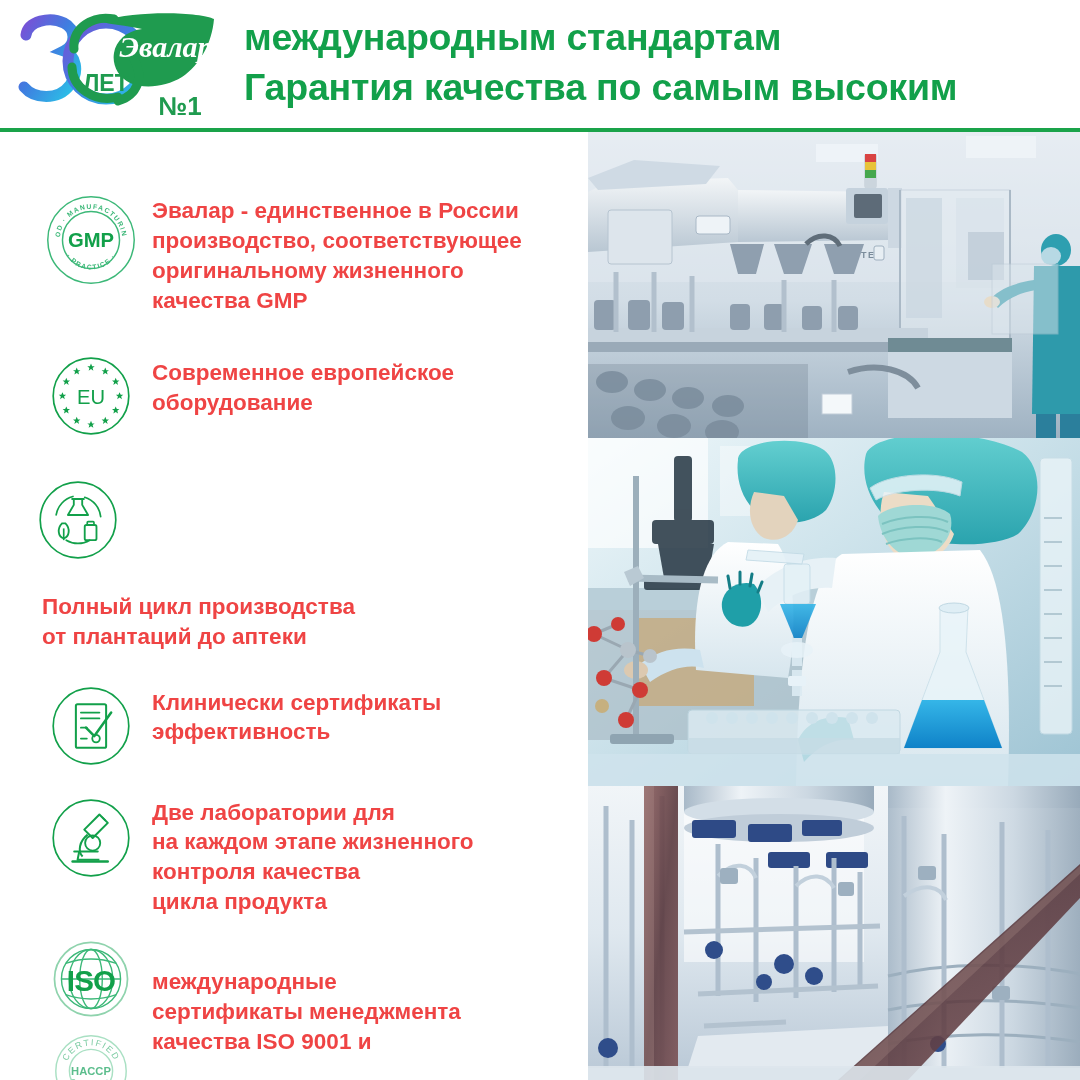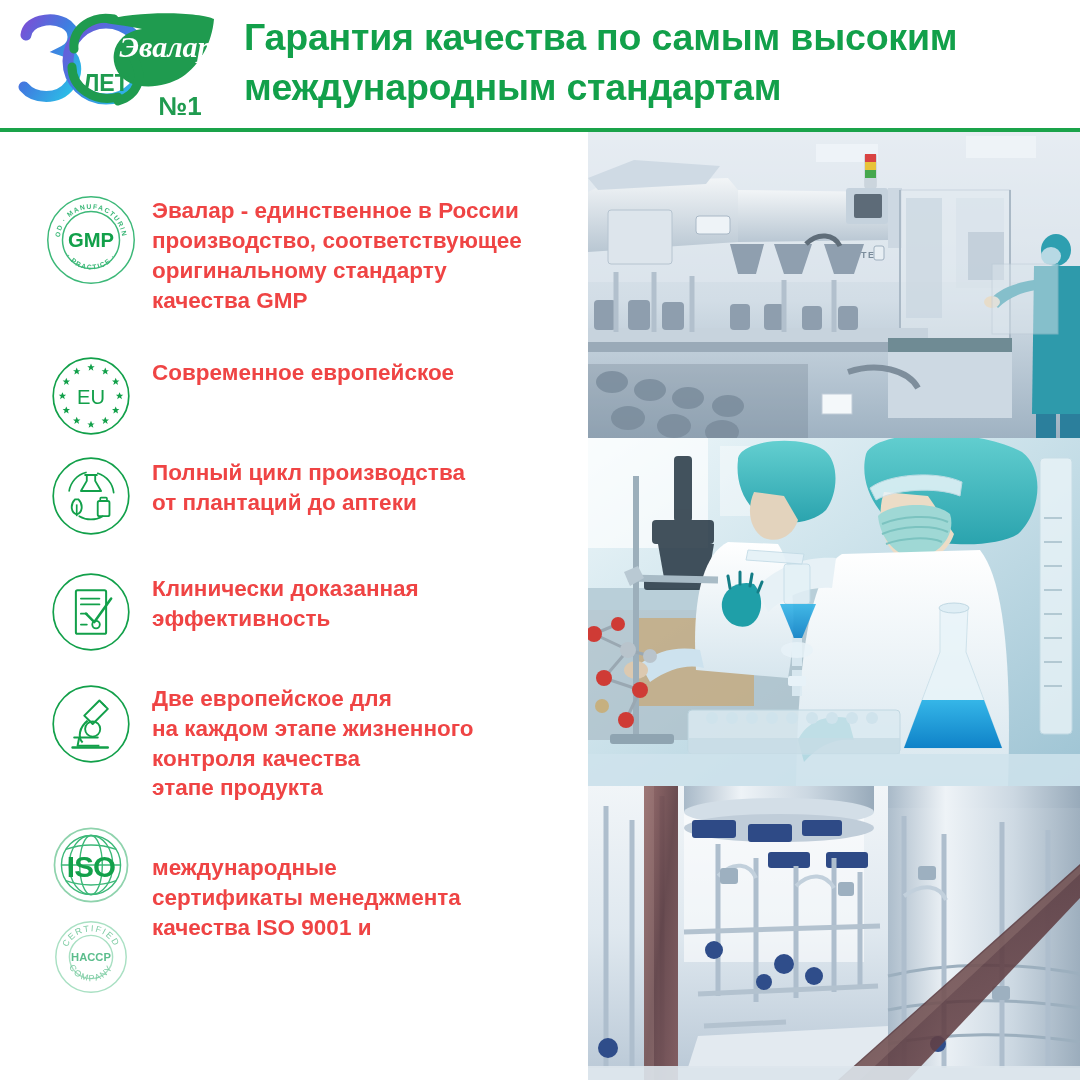--- a/index.html
+++ b/index.html
@@ -49,21 +49,21 @@
     font-weight: bold;
     line-height: 1.33;
     padding-left: 6px;
     padding-top: 4px;
   }
   .f-text div { white-space: nowrap; }
 
   
   .feature.r1 { margin-top: 0px; }
   .feature.r2 { margin-top: 38px; }
-  .feature.r3 { margin-top: 16px; }
+  .feature.r3 { margin-top: 40px; flex-direction: column; }
   .feature.r4 { margin-top: 32px; }
   .feature.r5 { margin-top: 28px; }
   .feature.r6 { margin-top: 22px; }
   .feature.r1 .f-text, .feature.r5 .f-text, .feature.r6 .f-text { padding-top: 2px; }
   .feature.r6 .f-icon { flex-direction: column; align-items: center; gap: 12px; }
 
   
   .photos {
     position: absolute; left: 588px; top: 0; width: 492px; height: 948px;
     display: flex; flex-direction: column;
@@ -100,22 +100,22 @@
 
         <path d="M60 36 C58 14 80 2 100 6 M104 84 C80 90 58 74 58 54" fill="none" stroke="#1f9b4f" stroke-width="9" stroke-linecap="round"></path>
         <path d="M120 46 C130 64 124 82 104 88" fill="none" stroke="#1f9b4f" stroke-width="9" stroke-linecap="round"></path>
         <text x="152" y="44" text-anchor="middle" fill="#ffffff" style="font-family:'Liberation Serif',serif;font-size:30px;font-weight:bold;font-style:italic">Эвалар</text>
         <text x="92" y="78" text-anchor="middle" fill="#1f9b4f" style="font-family:'Liberation Sans',sans-serif;font-size:23px;font-weight:bold">ЛЕТ</text>
         <text x="166" y="102" text-anchor="middle" fill="#1f9b4f" style="font-family:'Liberation Sans',sans-serif;font-size:26px;font-weight:bold">№1</text>
       </svg>
     </div>
 
     <div class="header-title">
+      <div>международным стандартам</div>
       <div>Гарантия качества по самым высоким</div>
-      <div>международным стандартам</div>
     </div>
   </div>
   <div class="header-rule"></div>
 
   <div class="content">
 
     <div class="features">
 
       <div class="feature r1">
         <div class="f-icon">
@@ -131,21 +131,21 @@
             </text>
             <text fill="#3cb878" style="font-family:'Liberation Sans',sans-serif;font-size:7.4px;letter-spacing:1.4px;font-weight:bold">
               <textPath href="#gmpBot" startOffset="50%" text-anchor="middle">· PRACTICE ·</textPath>
             </text>
             <text x="50" y="58" text-anchor="middle" fill="#12a04a" style="font-family:'Liberation Sans',sans-serif;font-size:22px;font-weight:bold">GMP</text>
           </svg>
         </div>
         <div class="f-text">
           <div>Эвалар - единственное в России</div>
           <div>производство, соответствующее</div>
-          <div>оригинальному стандарту</div>
+          <div>оригинальному жизненного</div>
           <div>качества GMP</div>
         </div>
       </div>
 
       <div class="feature r2">
         <div class="f-icon">
           <svg width="84" height="84" viewBox="0 0 100 100">
             <circle cx="50" cy="50" r="45" fill="none" stroke="#12a04a" stroke-width="2"></circle>
             <g fill="#12a04a">
               <g transform="translate(50,16)">
@@ -183,20 +183,21 @@
                 </g>
               <g transform="translate(33,20.6)">
                   <polygon points="0,-4.6 1.35,-1.4 4.4,-1.4 1.9,0.6 2.8,3.8 0,1.9 -2.8,3.8 -1.9,0.6 -4.4,-1.4 -1.35,-1.4"></polygon>
                 </g>
             </g>
             <text x="50" y="59" text-anchor="middle" fill="#12a04a" style="font-family:'Liberation Sans',sans-serif;font-size:24px;font-weight:500">EU</text>
           </svg>
         </div>
         <div class="f-text">
           <div>Современное европейское</div>
+          <div>оборудование</div>
         </div>
       </div>
 
       <div class="feature r3">
         <div class="f-icon">
           <svg width="84" height="84" viewBox="0 0 100 100">
             <circle cx="50" cy="50" r="45" fill="none" stroke="#12a04a" stroke-width="2"></circle>
 
             <path d="M24 44 A 27 27 0 0 1 44 22" fill="none" stroke="#12a04a" stroke-width="2" stroke-linecap="round"></path>
             <path d="M58 23 A 27 27 0 0 1 77 46" fill="none" stroke="#12a04a" stroke-width="2" stroke-linecap="round"></path>
@@ -225,21 +226,21 @@
             <rect x="32" y="24" width="36" height="52" rx="2" fill="none" stroke="#12a04a" stroke-width="2.4"></rect>
             <line x1="38" y1="34" x2="60" y2="34" stroke="#12a04a" stroke-width="2.2" stroke-linecap="round"></line>
             <line x1="38" y1="41" x2="60" y2="41" stroke="#12a04a" stroke-width="2.2" stroke-linecap="round"></line>
             <line x1="38" y1="52" x2="45" y2="52" stroke="#12a04a" stroke-width="2.2" stroke-linecap="round"></line>
             <line x1="38" y1="65" x2="45" y2="65" stroke="#12a04a" stroke-width="2.2" stroke-linecap="round"></line>
             <circle cx="56" cy="65" r="4.5" fill="none" stroke="#12a04a" stroke-width="2.2"></circle>
             <path d="M44 52 L54 62 L74 34" fill="none" stroke="#12a04a" stroke-width="3" stroke-linecap="round" stroke-linejoin="round"></path>
           </svg>
         </div>
         <div class="f-text">
-          <div>Клинически доказанная</div>
+          <div>Клинически сертификаты</div>
           <div>эффективность</div>
         </div>
       </div>
 
       <div class="feature r5">
         <div class="f-icon">
           <svg width="84" height="84" viewBox="0 0 100 100">
             <circle cx="50" cy="50" r="45" fill="none" stroke="#12a04a" stroke-width="2"></circle>
 
             <path d="M60 22 L70 32 L52 50 L42 40 Z" fill="none" stroke="#12a04a" stroke-width="2.4" stroke-linejoin="round"></path>
@@ -248,24 +249,24 @@
             <path d="M46 46 C36 54 34 66 40 72" fill="none" stroke="#12a04a" stroke-width="2.4"></path>
 
             <line x1="30" y1="66" x2="58" y2="66" stroke="#12a04a" stroke-width="2.4" stroke-linecap="round"></line>
             <path d="M36 66 L34 76 L60 76" fill="none" stroke="#12a04a" stroke-width="2.4" stroke-linejoin="round"></path>
 
             <line x1="28" y1="78" x2="70" y2="78" stroke="#12a04a" stroke-width="2.8" stroke-linecap="round"></line>
             <circle cx="52" cy="56" r="9" fill="none" stroke="#12a04a" stroke-width="2.2"></circle>
           </svg>
         </div>
         <div class="f-text">
-          <div>Две европейское для</div>
+          <div>Две лаборатории для</div>
           <div>на каждом этапе жизненного</div>
           <div>контроля качества</div>
-          <div>этапе продукта</div>
+          <div>цикла продукта</div>
         </div>
       </div>
 
       <div class="feature r6">
         <div class="f-icon">
           <svg width="88" height="80" viewBox="0 0 100 92">
             <circle cx="50" cy="46" r="42" fill="none" stroke="#8fd3ad" stroke-width="2"></circle>
             <g fill="none" stroke="#3cb878" stroke-width="1.6">
               <ellipse cx="50" cy="46" rx="34" ry="34"></ellipse>
               <ellipse cx="50" cy="46" rx="13" ry="34"></ellipse>

